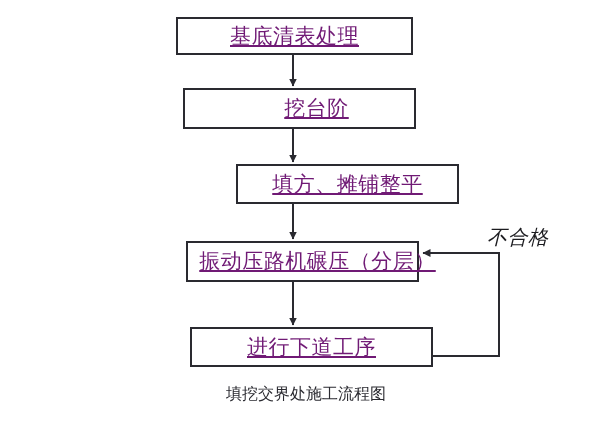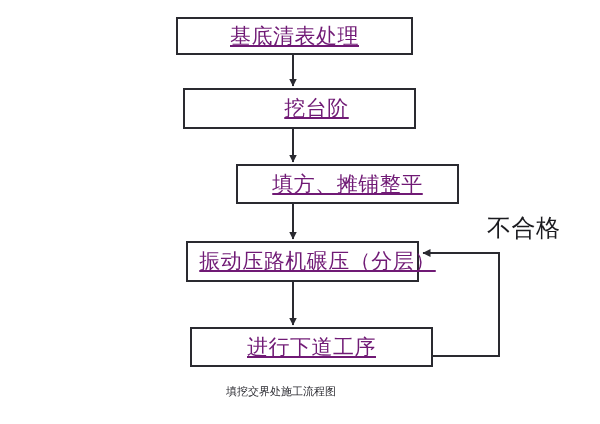--- a/index.html
+++ b/index.html
@@ -55,22 +55,22 @@
     color: #2a2a30;
     white-space: nowrap;
     line-height: 1;
   }
   
   #node-0 { left: 176px; top: 17px;  width: 237px; height: 38px; font-size: 21px; }
   #node-1 { left: 183px; top: 88px;  width: 233px; height: 41px; font-size: 21px; padding-left: 34px; }
   #node-2 { left: 193px; top: 164px; width: 223px; height: 40px; font-size: 21px; margin-left: 43px; }
   #node-3 { left: 186px; top: 241px; width: 233px; height: 41px; font-size: 21px; padding-left: 30px; }
   #node-4 { left: 190px; top: 327px; width: 243px; height: 40px; font-size: 21px; }
-  #edge-label-reject { left: 487px; top: 216px; font-size: 24px; }
-  #diagram-caption { left: 226px; top: 386px; font-size: 11px; }
+  #edge-label-reject { left: 487px; top: 227px; font-size: 20px; font-style: italic; }
+  #diagram-caption { left: 226px; top: 386px; font-size: 16px; }
 </style>
 </head>
 <body>
 
 <div id="canvas">
 
   <svg id="edges" viewBox="0 0 600 424" width="600" height="424" xmlns="http://www.w3.org/2000/svg">
     <defs>
       <marker id="arrow" markerWidth="9" markerHeight="9" refX="7.5" refY="4" orient="auto" markerUnits="userSpaceOnUse">
         <path d="M0,0 L8,4 L0,8 z" fill="#2a2a30"></path>

